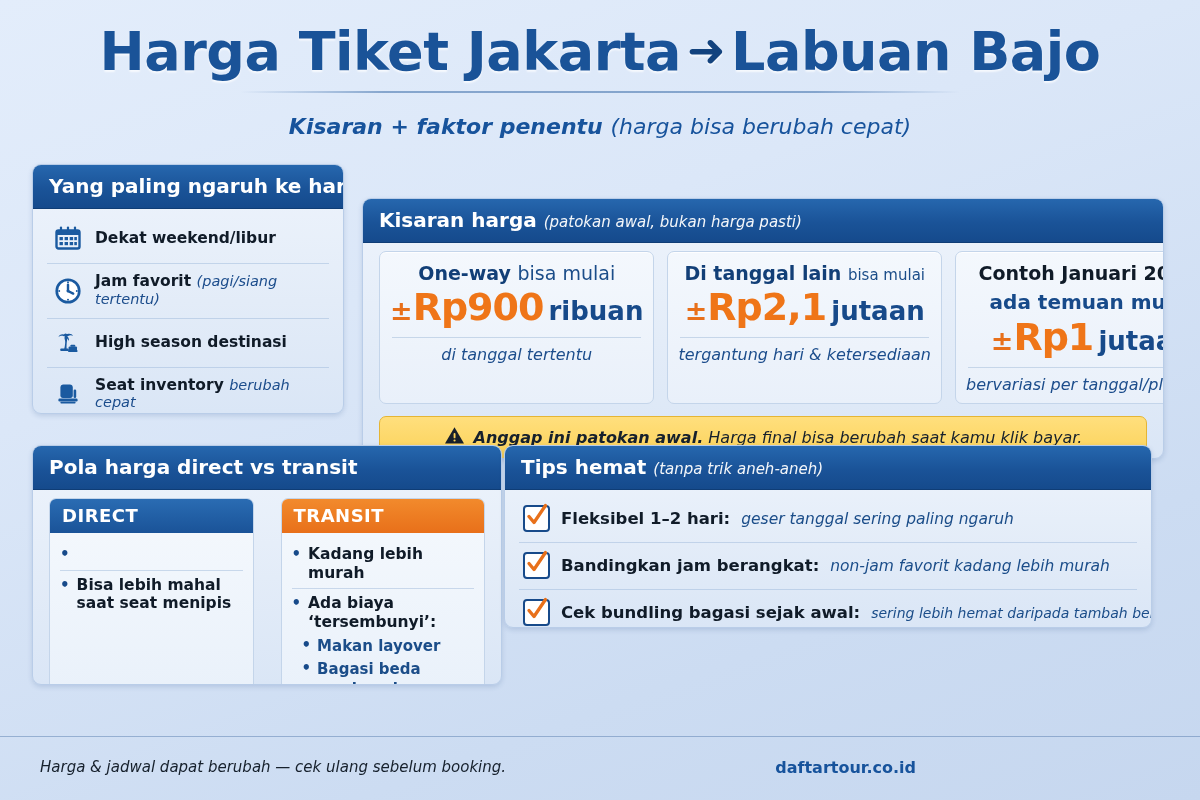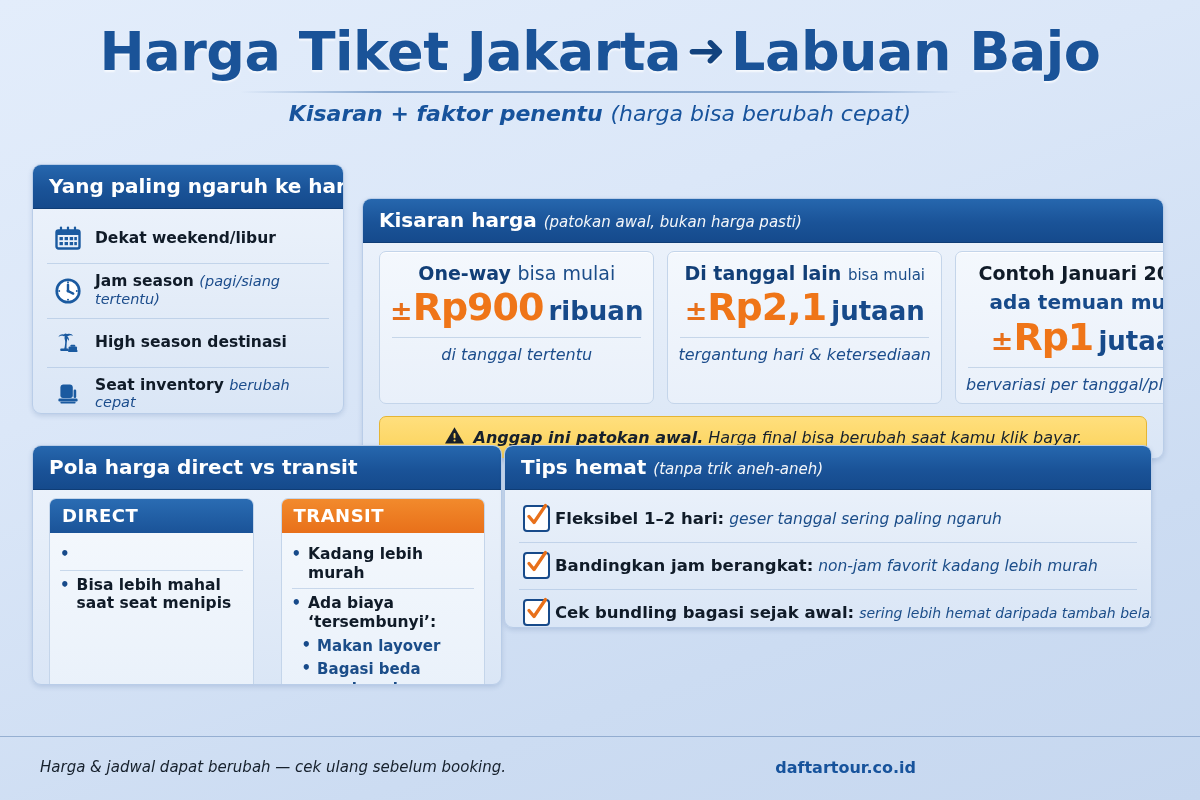--- a/index.html
+++ b/index.html
@@ -14,21 +14,21 @@
   
   .hdr{position:absolute;left:0;top:24px;width:1200px;text-align:center;}
   .title{
     font-size:54px;font-weight:bold;color:#1a5398;letter-spacing:-0.5px;
     line-height:1.05;white-space:nowrap;
     text-shadow:0 2px 2px rgba(255,255,255,.75);
   }
   .title .arrow{display:inline-block;color:#13437e;font-size:46px;transform:translateY(-4px);margin:0 6px;}
   .rule{width:720px;height:2px;margin:10px auto 0;
     background:linear-gradient(90deg,rgba(26,83,152,0) 0%,rgba(26,83,152,.45) 20%,rgba(26,83,152,.45) 80%,rgba(26,83,152,0) 100%);}
-  .subtitle{margin-top:8px;font-size:22px;color:#17539c;font-weight:bold;font-style:italic;}
+  .subtitle{margin-top:21px;font-size:22px;color:#17539c;font-weight:bold;font-style:italic;}
   .subtitle .light{font-weight:normal;}
 
   
   .panel{position:absolute;border-radius:9px;
     background:linear-gradient(180deg,#eef4fc 0%,#e3ecf8 55%,#dae6f6 100%);
     border:1px solid #b9cde8;
     box-shadow:0 2px 5px rgba(30,70,130,.16);overflow:hidden;}
   .panel-hd{
     background:linear-gradient(180deg,#2667ae 0%,#1a5398 55%,#154a8c 100%);
     color:#fff;padding:9px 16px 10px;font-size:20px;font-weight:bold;
@@ -78,21 +78,21 @@
   .col-bd{padding:7px 10px 10px;min-height:152px;}
   .bul{display:flex;gap:7px;font-size:15.5px;color:#101b28;font-weight:bold;line-height:1.2;padding:5px 0 6px;border-bottom:1px solid rgba(150,180,215,.45);}
   .bul:last-child{border-bottom:none;}
   .bul .dot{color:#174a8a;font-size:15px;line-height:1.25;}
   .sub{margin:4px 0 0 10px;}
   .sbul{display:flex;gap:6px;font-size:15px;color:#1b4d89;font-weight:bold;line-height:1.35;padding:1px 0;}
   .sbul .dot{color:#174a8a;}
 
   
   #tips{left:488px;top:445px;width:646px;height:181px;margin-left:16px;}
-  .trow{display:flex;align-items:center;gap:5px;padding:9px 4px 10px 4px;border-bottom:1px solid rgba(150,180,215,.45);}
+  .trow{display:flex;align-items:center;gap:11px;padding:9px 4px 10px 4px;border-bottom:1px solid rgba(150,180,215,.45);}
   .trow:last-child{border-bottom:none;}
   .trow .lbl{font-size:16.5px;font-weight:bold;color:#101b28;white-space:nowrap;}
   .trow .det{font-size:15.5px;font-style:italic;color:#1b4d89;white-space:nowrap;}
   .trow .det.xs{font-size:14px;}
   .cb{flex:0 0 23px;width:23px;height:23px;border:2.5px solid #174a8a;border-radius:4px;background:#fff;position:relative;}
   .cb svg{position:absolute;left:1px;top:-4px;}
 
   
   .fdiv{position:absolute;left:0;top:736px;width:1200px;height:1px;background:rgba(40,85,145,.35);}
   .foot{position:absolute;left:0;top:752px;width:956px;height:30px;display:flex;align-items:center;
@@ -154,21 +154,21 @@
                 <circle cx="22.8" cy="14" r="1"></circle>
                 <circle cx="14" cy="22.8" r="1"></circle>
                 <circle cx="5.2" cy="14" r="1"></circle>
               </g>
             <line x1="14" y1="14" x2="14" y2="7.8" stroke="#1a5aa0" stroke-width="2.4" stroke-linecap="round"></line>
             <line x1="14" y1="14" x2="19.2" y2="16.6" stroke="#1a5aa0" stroke-width="2.4" stroke-linecap="round"></line>
             <circle cx="14" cy="14" r="1.4" fill="#1a5aa0"></circle>
           </svg>
         </span>
         <span class="txt">
-          <span>Jam season</span>
+          <span>Jam favorit</span>
           <span class="it">(pagi/siang tertentu)</span>
         </span>
       </div>
 
       <div class="frow">
         <span class="ic">
           <svg width="28" height="28" viewBox="0 0 28 28">
             <g fill="#1a5aa0">
               <path d="M11.5 6.2c2.6-2.3 6.4-1.6 7.6 .6-1.9-1-3.9-.6-5.3 .5z"></path>
               <path d="M11.4 6.1c-2.9-1.8-6.4-.3-6.9 2.1 1.5-1.5 3.6-1.7 5.3-.9z"></path>

